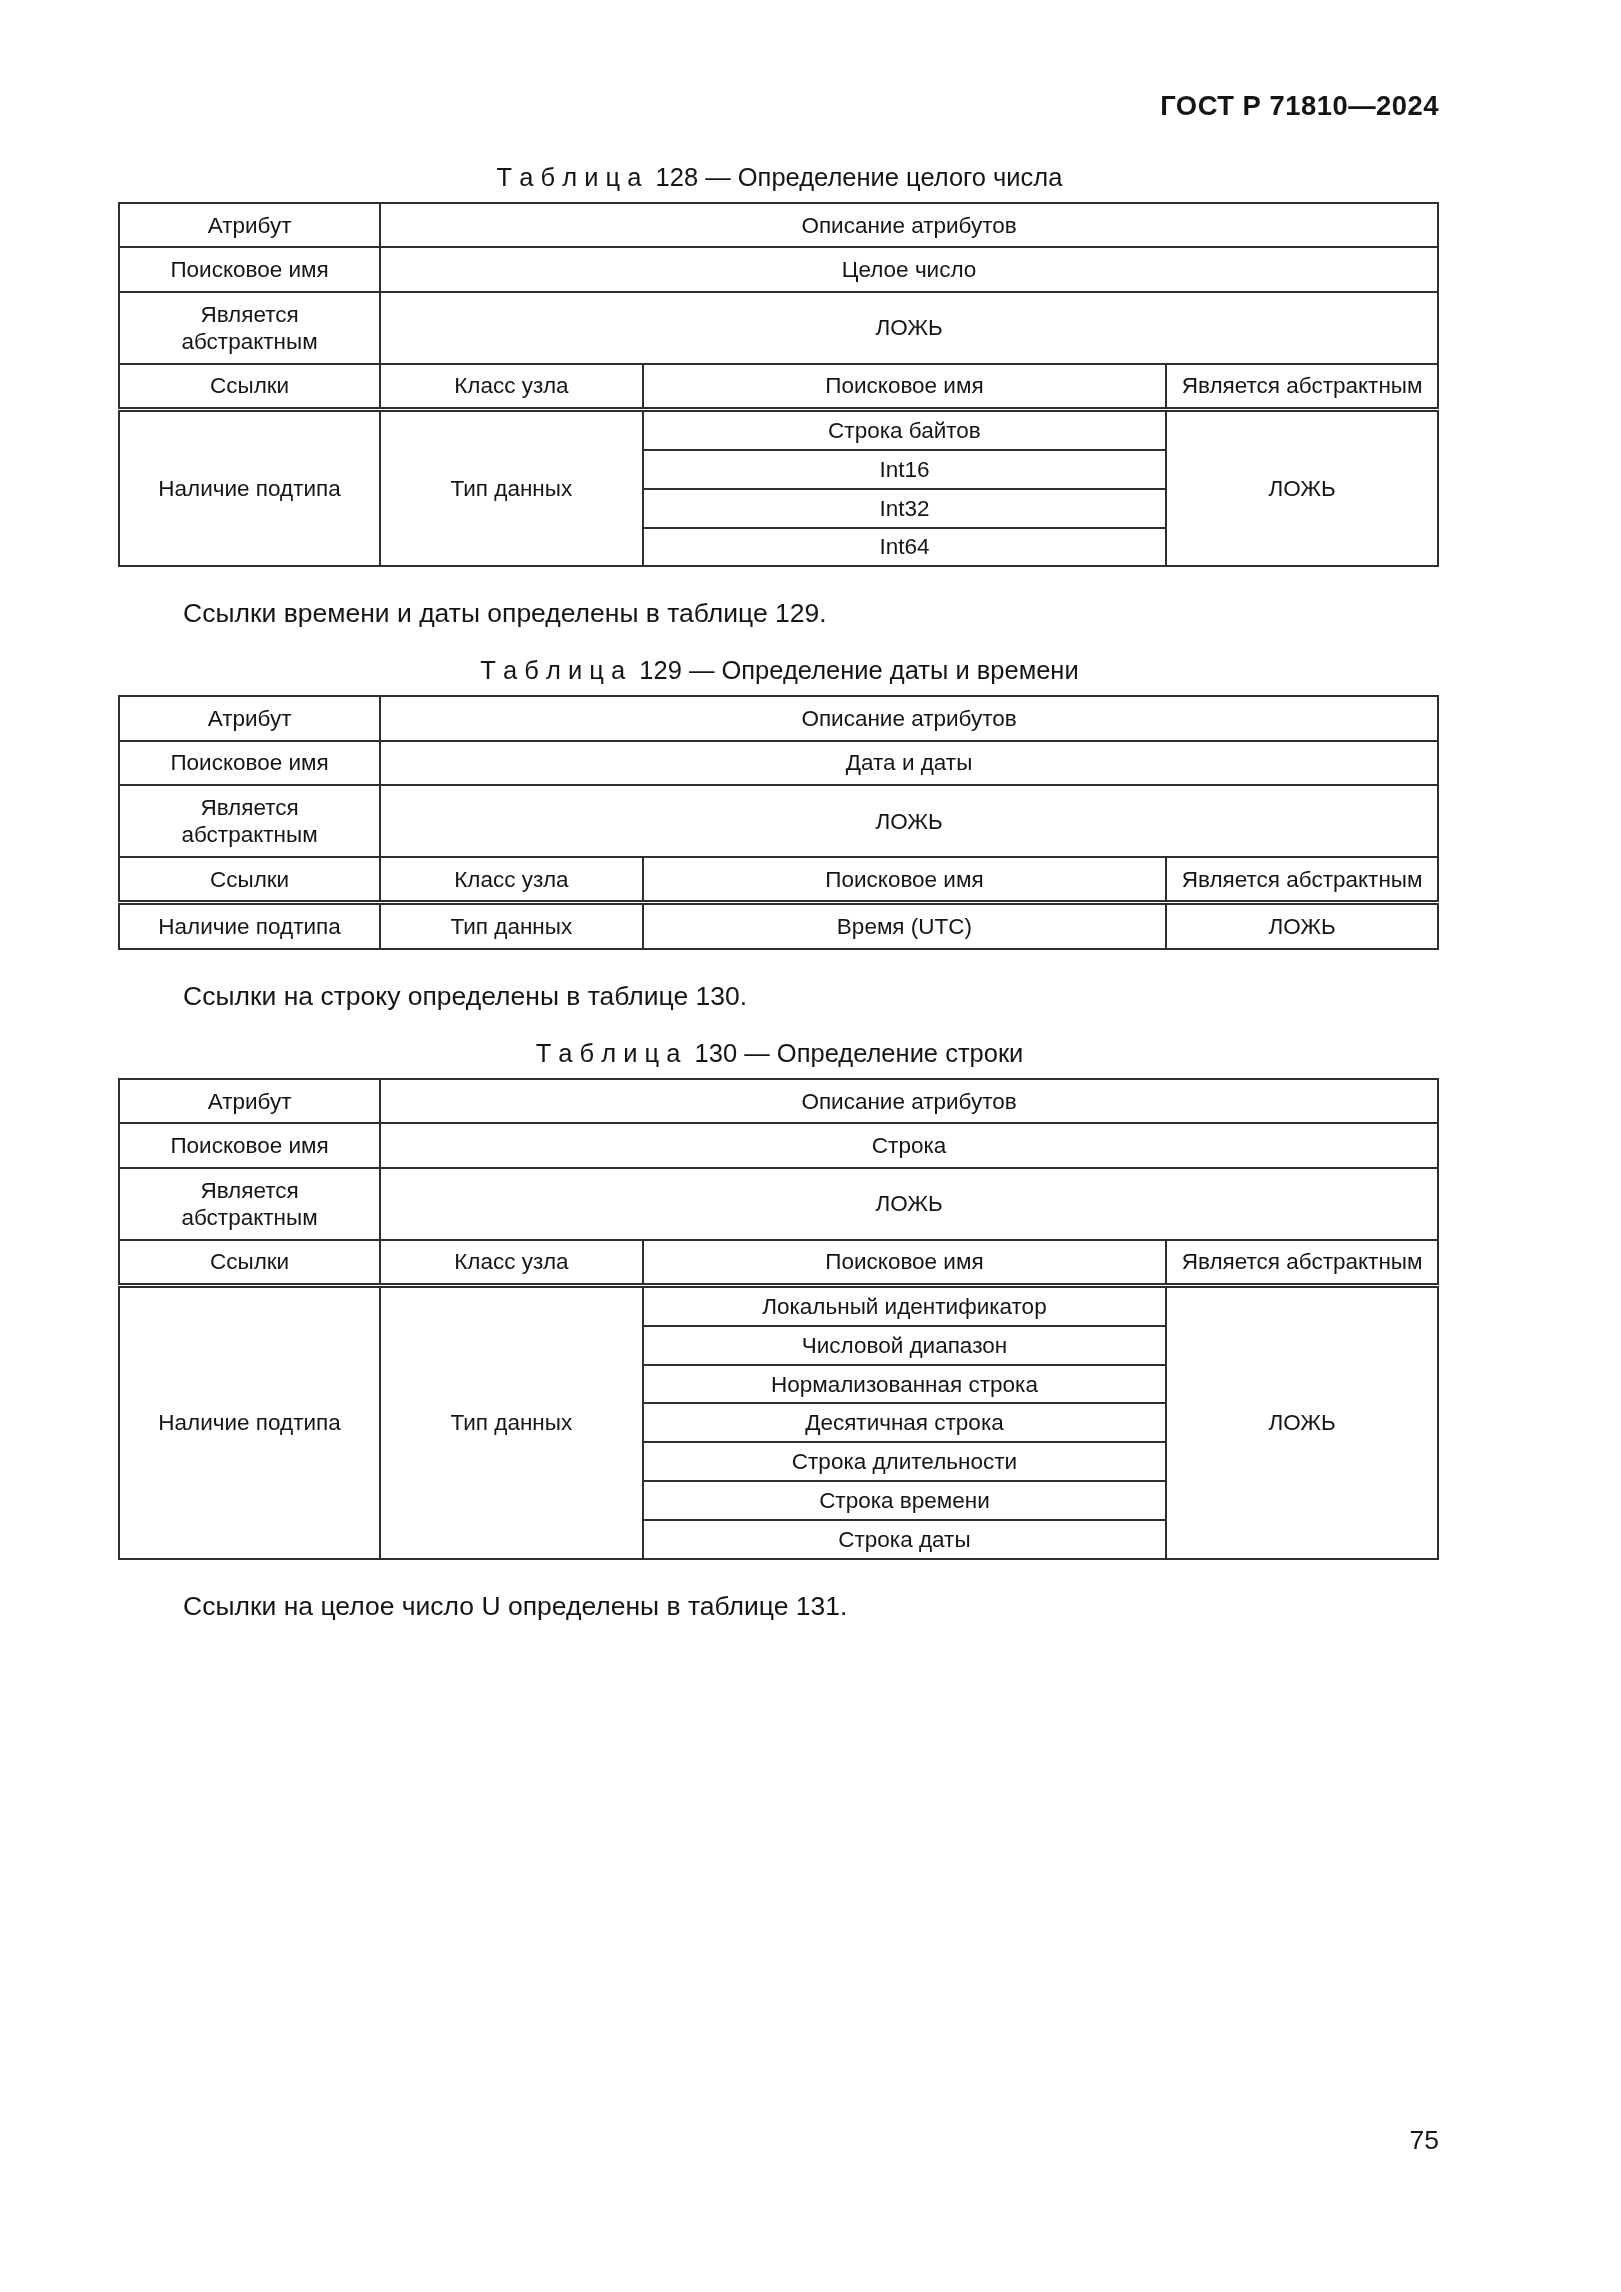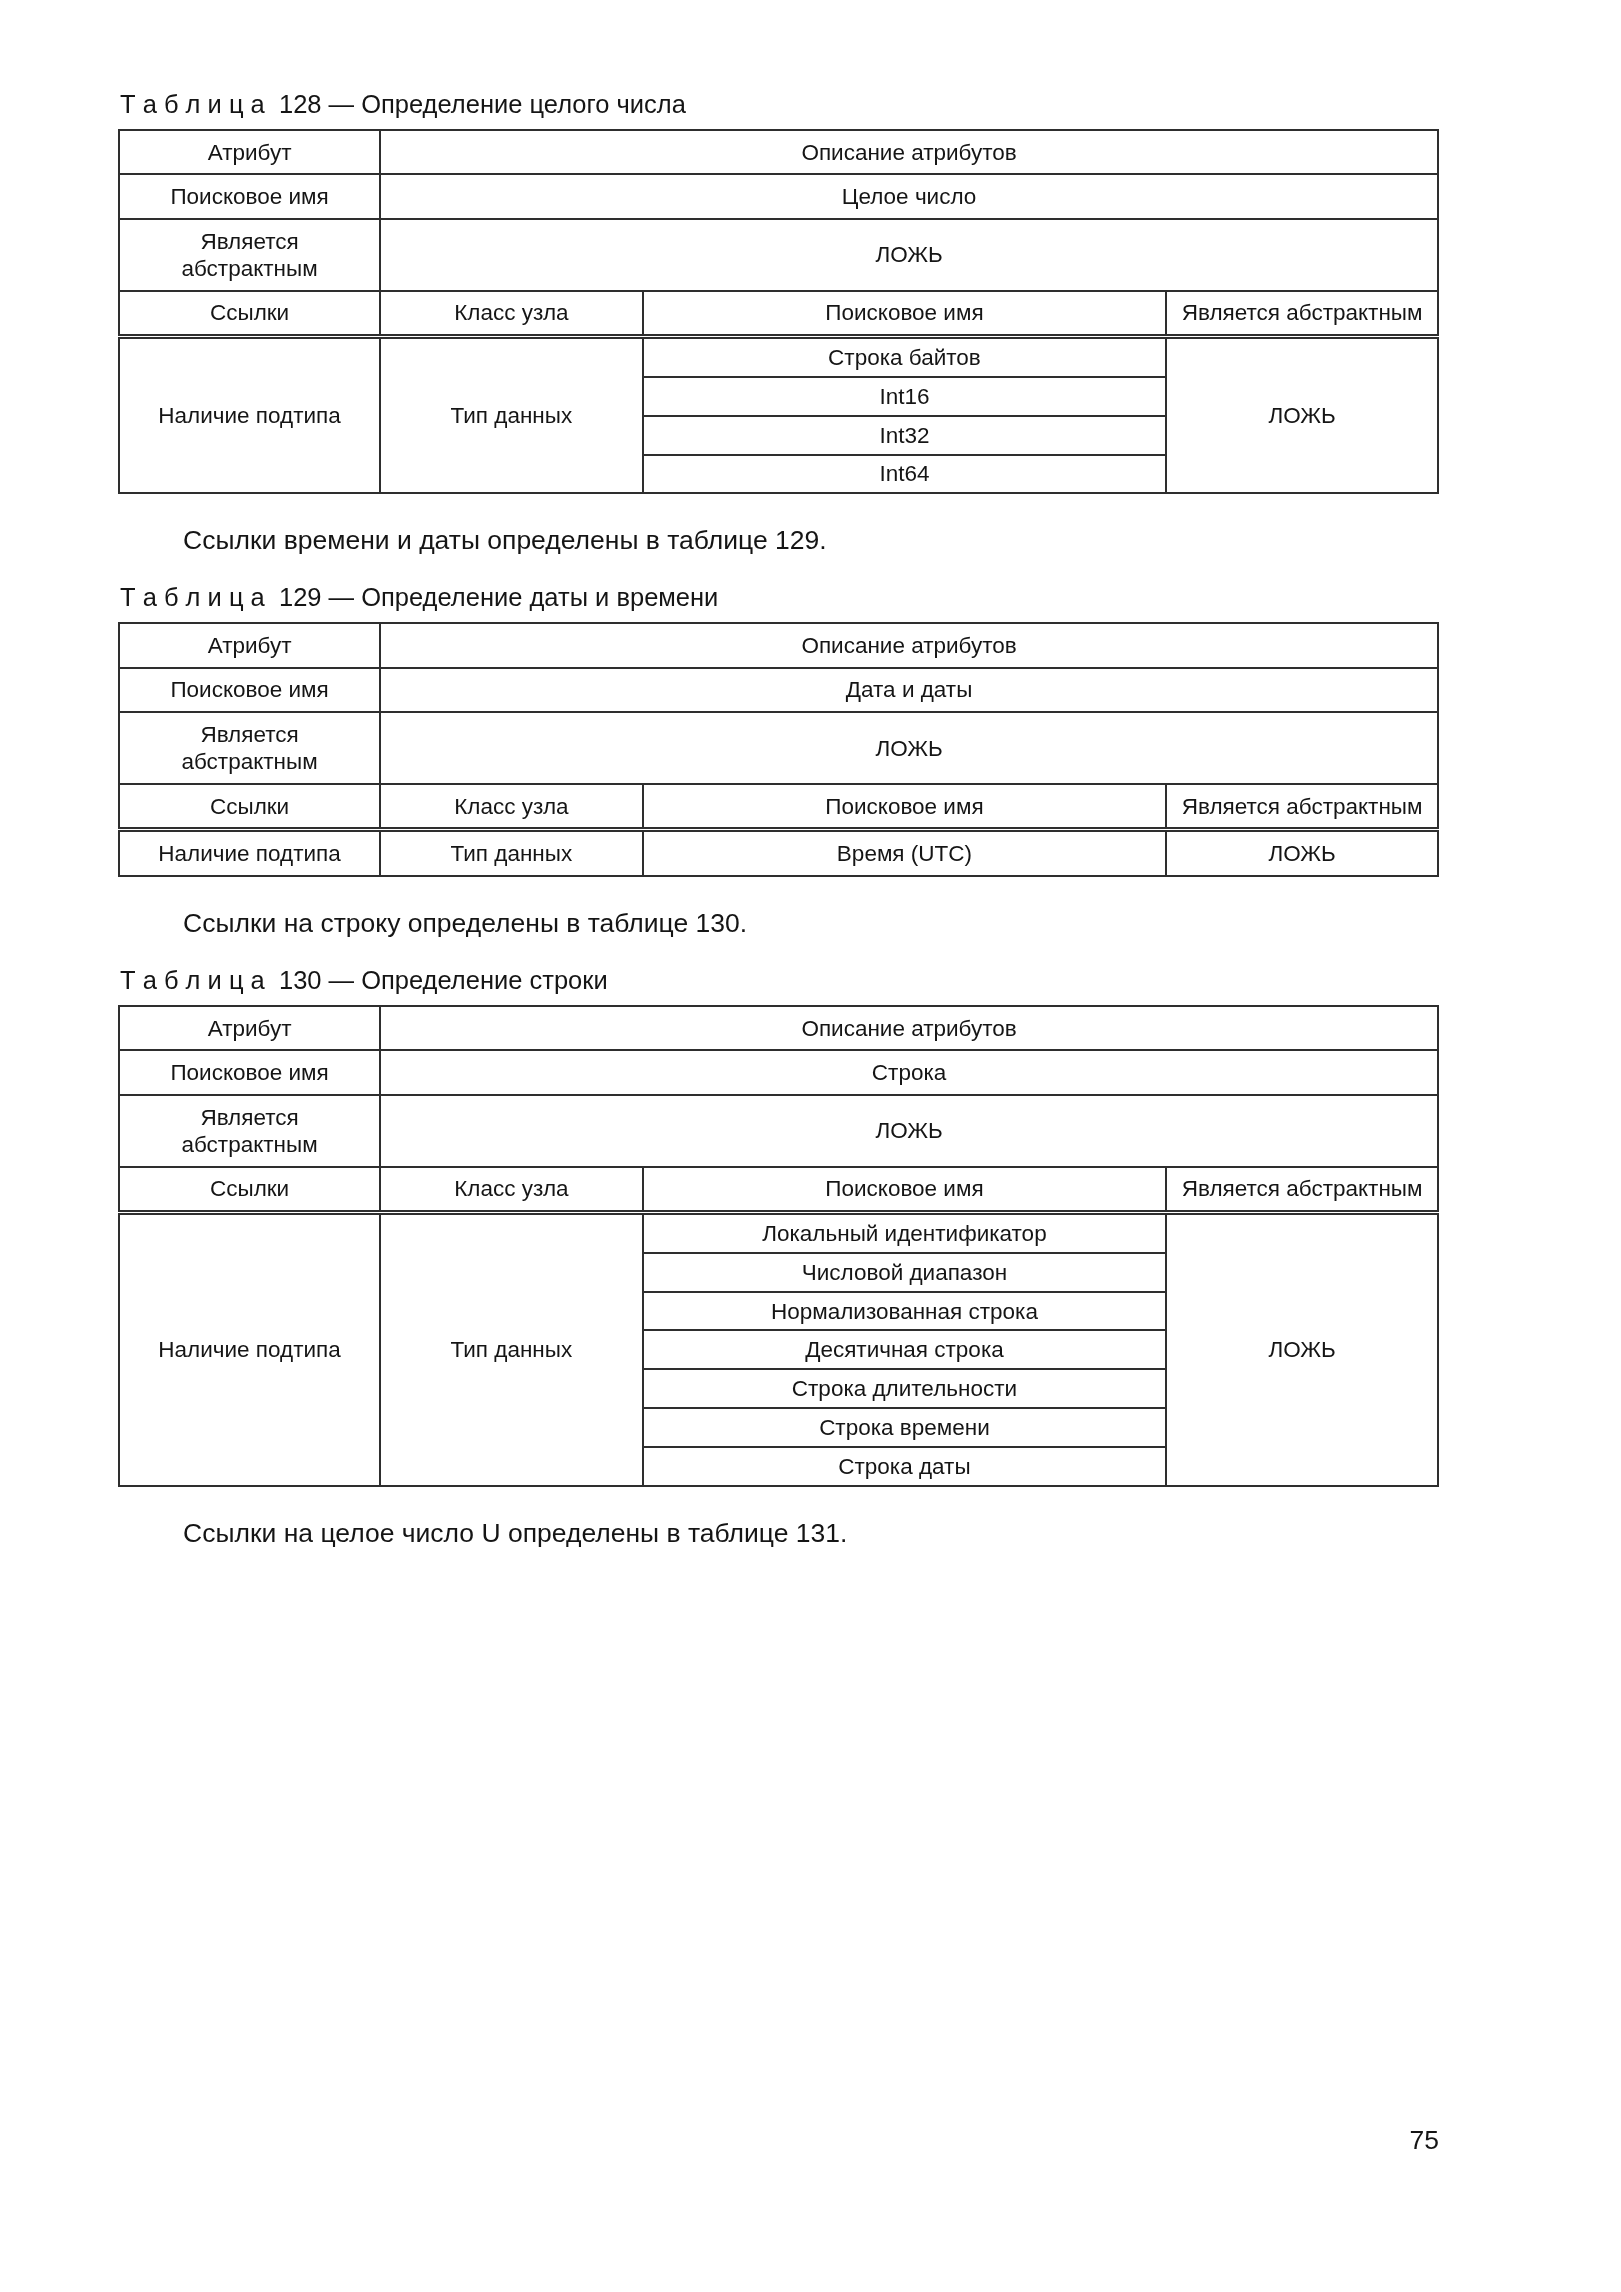--- a/index.html
+++ b/index.html
@@ -24,20 +24,21 @@
     text-align: right;
     font-weight: bold;
     font-size: 27.4px;
     letter-spacing: 0.5px;
     margin-bottom: 41px;
   }
   .caption {
     font-size: 25.5px;
     margin: 0 0 9.8px 2px;
     white-space: pre-wrap;
+    text-align: center;
   }
   table.gost {
     width: 100%;
     border-collapse: collapse;
     table-layout: fixed;
     font-size: 22.5px;
     margin-bottom: 11px;
   }
   table.gost td {
     border: 2px solid #2e2e2e;
@@ -69,20 +70,21 @@
     font-size: 26.5px;
     margin-left: 41px;
   }
 </style>
 </head>
 <body>
 
 <div class="page">
   <div class="content">
 
+    <div class="doc-header">ГОСТ Р 71810—2024</div>
 
     <div class="caption">Т а б л и ц а  128 — Определение целого числа</div>
 
     <table class="gost">
       <colgroup>
           <col class="c1">
           <col class="c2">
           <col class="c3">
           <col class="c4">
         </colgroup>

